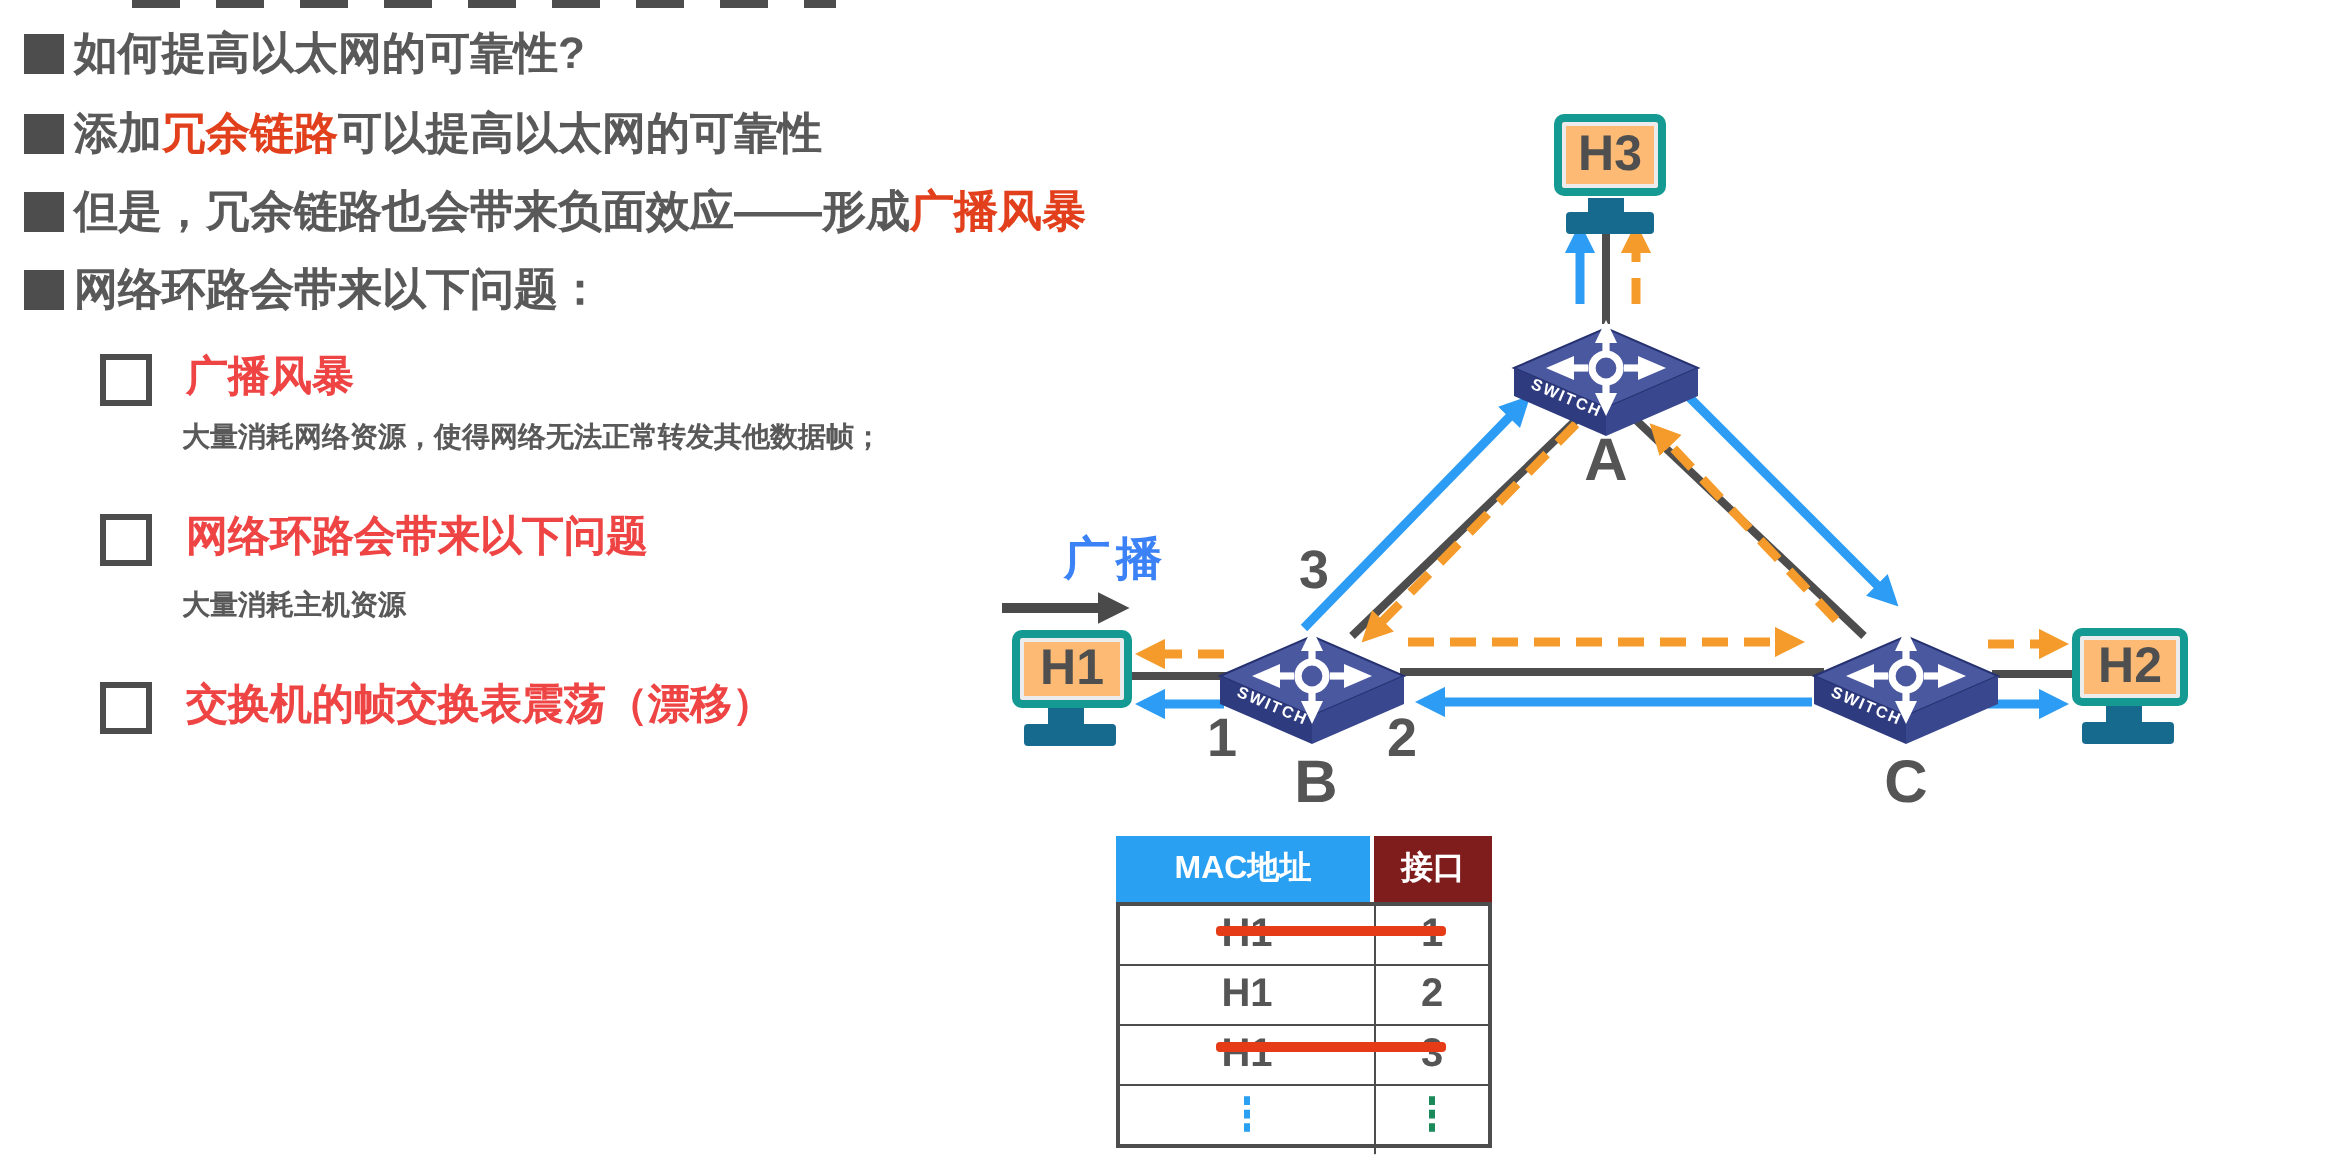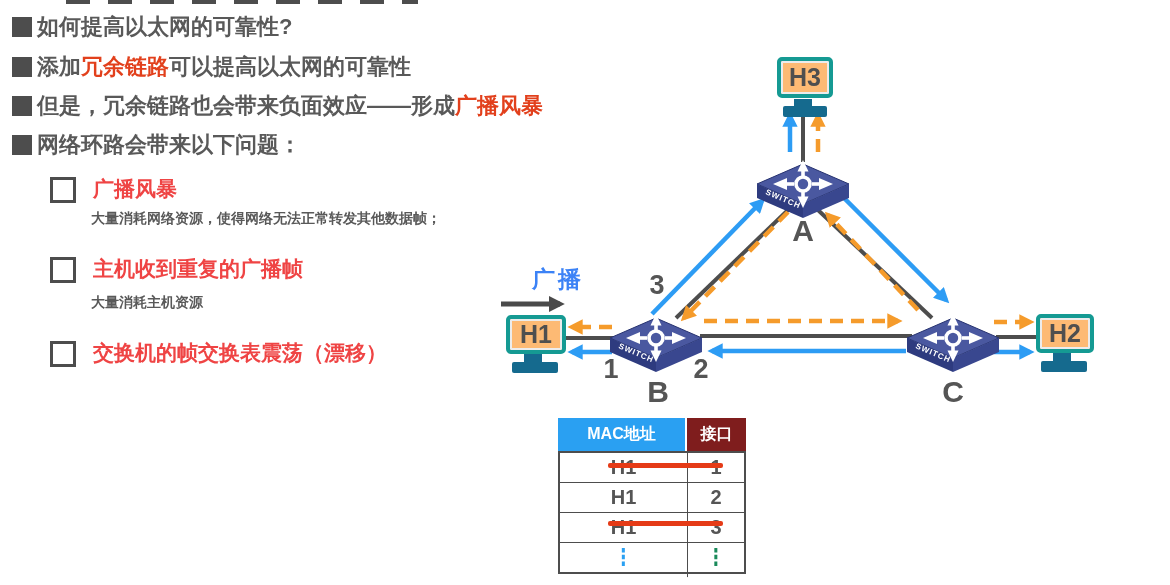--- a/index.html
+++ b/index.html
@@ -85,21 +85,21 @@
   </div>
 
   <div class="iline" style="top:176px">
     <span class="osq"></span>
     <span class="ititle">广播风暴</span>
   </div>
   <div class="idesc" style="top:210px">大量消耗网络资源，使得网络无法正常转发其他数据帧；</div>
 
   <div class="iline" style="top:256px">
     <span class="osq"></span>
-    <span class="ititle">主机收到重复的广播帧</span>
+    <span class="ititle">网络环路会带来以下问题</span>
   </div>
   <div class="idesc" style="top:294px">大量消耗主机资源</div>
 
   <div class="iline" style="top:340px">
     <span class="osq"></span>
     <span class="ititle">交换机的帧交换表震荡（漂移）</span>
   </div>
 
   <svg class="links" width="1170" height="585" viewBox="0 0 1170 585">
     <defs>

